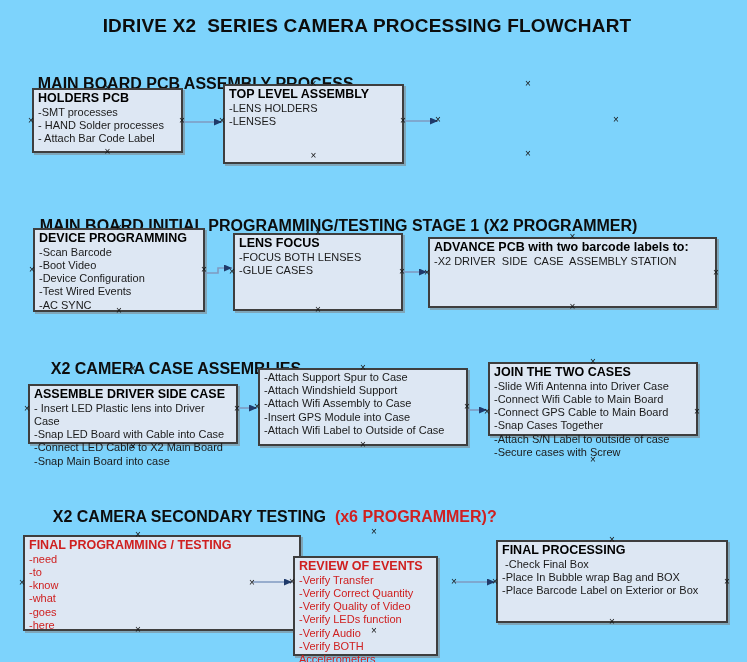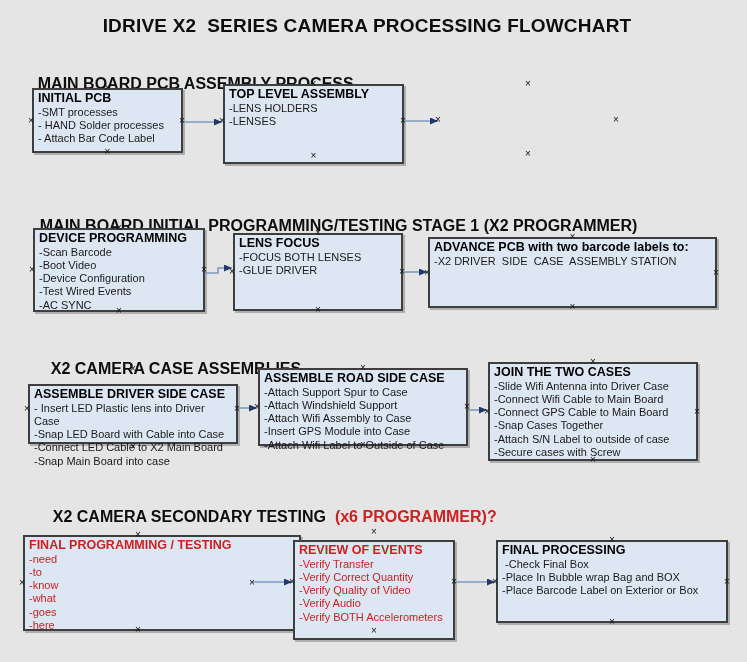--- a/index.html
+++ b/index.html
@@ -4,21 +4,21 @@
 <style>
   :root{
     --box-fill:#dde7f3;
     --box-border:#3e3e3e;
     --line:#7f9ac0;
     --arrow:#1f3a6a;
     --red:#cf2020;
   }
   html,body{margin:0;padding:0;background:#ffffff;}
   #stage{
-    position:relative;width:747px;height:662px;background:#e5e5e5;
+    position:relative;width:747px;height:662px;background:#7dd3fc;
     font-family:"Liberation Sans", sans-serif;overflow:hidden;
   }
   .page-title{
     position:absolute;top:15px;left:0;width:734px;text-align:center;
     font-size:19px;font-weight:bold;color:#0d0d0d;white-space:pre;letter-spacing:0.2px;
   }
   .section-header{
     position:absolute;font-size:16px;font-weight:bold;color:#0d0d0d;white-space:pre;
   }
   .section-header .red-part{color:var(--red);white-space:pre;}
@@ -60,21 +60,21 @@
 
   <div class="section-header" style="left:33px;top:342px">
     <span>X2 CAMERA CASE ASSEMBLIES</span>
   </div>
 
   <div class="section-header" style="left:35px;top:490px">
     <span>X2 CAMERA SECONDARY TESTING  </span><span class="red-part">(x6 PROGRAMMER)?</span>
   </div>
 
   <div class="box" style="left:32px;top:88px;width:151px;height:65px">
-    <div class="box-title">INITIAL PCB</div>
+    <div class="box-title">HOLDERS PCB</div>
     <div class="box-item">-SMT processes</div>
     <div class="box-item">- HAND Solder processes</div>
     <div class="box-item">- Attach Bar Code Label</div>
   </div>
 
   <div class="box" style="left:223px;top:84px;width:181px;height:80px">
     <div class="box-title">TOP LEVEL ASSEMBLY</div>
     <div class="box-item">-LENS HOLDERS</div>
     <div class="box-item">-LENSES</div>
   </div>
@@ -85,70 +85,70 @@
     <div class="box-item">-Scan Barcode</div>
     <div class="box-item">-Boot Video</div>
     <div class="box-item">-Device Configuration</div>
     <div class="box-item">-Test Wired Events</div>
     <div class="box-item">-AC SYNC</div>
   </div>
 
   <div class="box" style="left:233px;top:233px;width:170px;height:78px">
     <div class="box-title">LENS FOCUS</div>
     <div class="box-item">-FOCUS BOTH LENSES</div>
-    <div class="box-item">-GLUE DRIVER</div>
+    <div class="box-item">-GLUE CASES</div>
   </div>
 
   <div class="box" style="left:428px;top:237px;width:289px;height:71px">
     <div class="box-title">ADVANCE PCB with two barcode labels to:</div>
     <div class="box-item">-X2 DRIVER  SIDE  CASE  ASSEMBLY STATION</div>
   </div>
 
   <div class="box" style="left:28px;top:384px;width:210px;height:60px">
     <div class="box-title">ASSEMBLE DRIVER SIDE CASE</div>
     <div class="box-item">- Insert LED Plastic lens into Driver Case</div>
     <div class="box-item">-Snap LED Board with Cable into Case</div>
     <div class="box-item">-Connect LED Cable to X2 Main Board</div>
     <div class="box-item">-Snap Main Board into case</div>
   </div>
 
   <div class="box" style="left:258px;top:368px;width:210px;height:78px">
-    <div class="box-title">ASSEMBLE ROAD SIDE CASE</div>
     <div class="box-item">-Attach Support Spur to Case</div>
     <div class="box-item">-Attach Windshield Support</div>
     <div class="box-item">-Attach Wifi Assembly to Case</div>
     <div class="box-item">-Insert GPS Module into Case</div>
     <div class="box-item">-Attach Wifi Label to Outside of Case</div>
   </div>
 
-  <div class="box" style="left:488px;top:362px;width:210px;height:99px">
+  <div class="box" style="left:488px;top:362px;width:210px;height:74px">
     <div class="box-title">JOIN THE TWO CASES</div>
     <div class="box-item">-Slide Wifi Antenna into Driver Case</div>
     <div class="box-item">-Connect Wifi Cable to Main Board</div>
     <div class="box-item">-Connect GPS Cable to Main Board</div>
     <div class="box-item">-Snap Cases Together</div>
     <div class="box-item">-Attach S/N Label to outside of case</div>
     <div class="box-item">-Secure cases with Screw</div>
   </div>
 
   <div class="box red" style="left:23px;top:535px;width:278px;height:96px">
     <div class="box-title">FINAL PROGRAMMING / TESTING</div>
     <div class="box-item">-need</div>
     <div class="box-item">-to</div>
     <div class="box-item">-know</div>
     <div class="box-item">-what</div>
     <div class="box-item">-goes</div>
     <div class="box-item">-here</div>
   </div>
 
-  <div class="box red" style="left:293px;top:540px;width:162px;height:100px">
+  <div class="box red" style="left:293px;top:556px;width:145px;height:100px">
     <div class="box-title">REVIEW OF EVENTS</div>
     <div class="box-item">-Verify Transfer</div>
     <div class="box-item">-Verify Correct Quantity</div>
     <div class="box-item">-Verify Quality of Video</div>
+    <div class="box-item">-Verify LEDs function</div>
     <div class="box-item">-Verify Audio</div>
     <div class="box-item">-Verify BOTH Accelerometers</div>
   </div>
 
   <div class="box" style="left:496px;top:540px;width:232px;height:83px">
     <div class="box-title">FINAL PROCESSING</div>
     <div class="box-item"> -Check Final Box</div>
     <div class="box-item">-Place In Bubble wrap Bag and BOX</div>
     <div class="box-item">-Place Barcode Label on Exterior or Box</div>
   </div>

